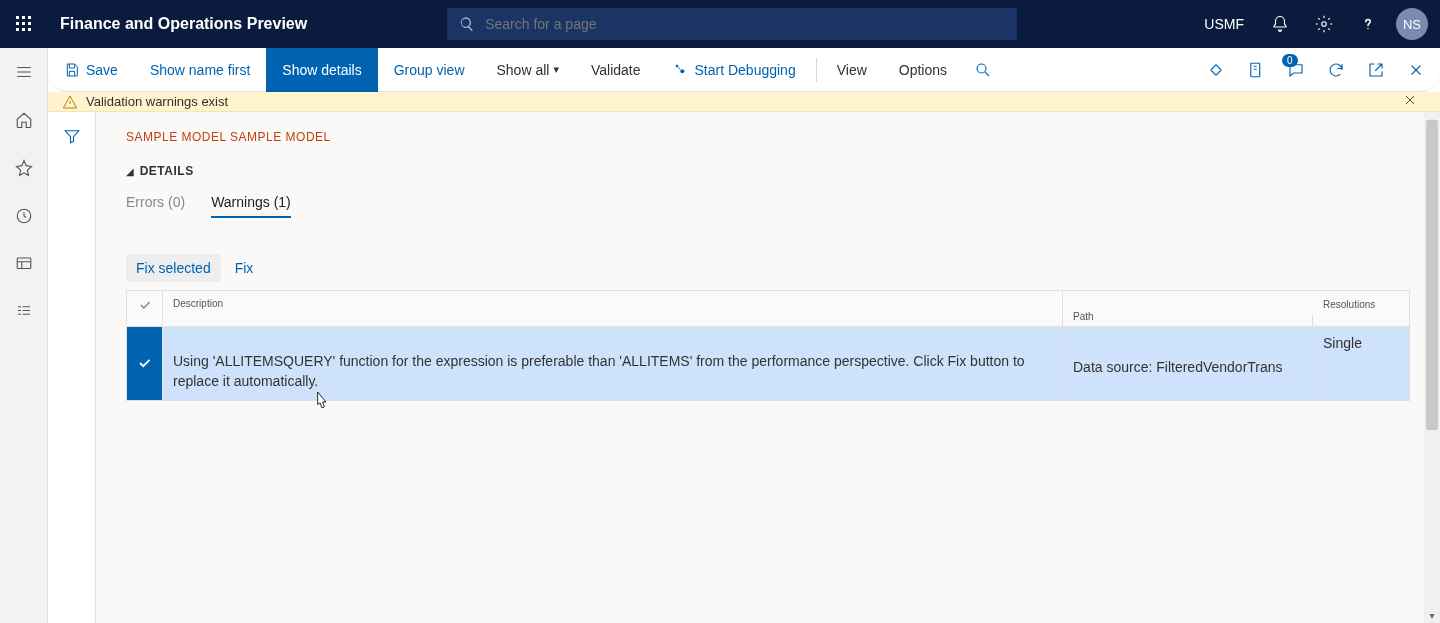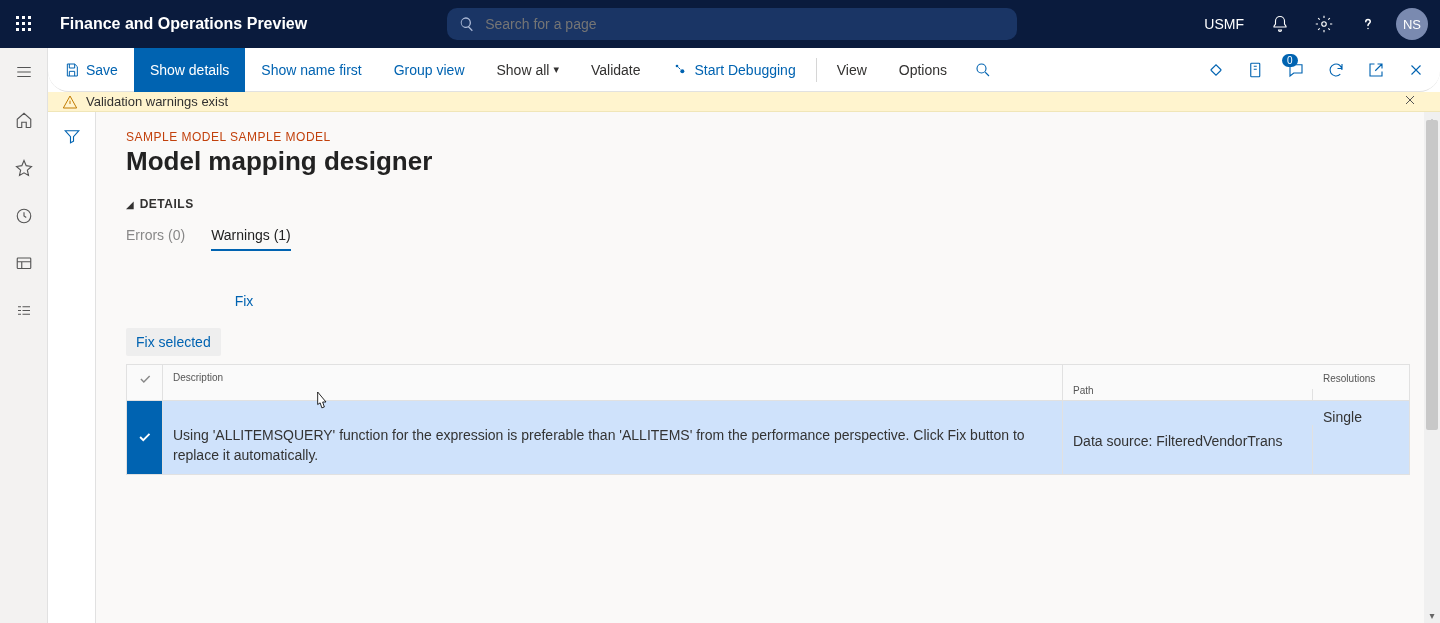--- a/index.html
+++ b/index.html
@@ -3,21 +3,21 @@
 <meta charset="utf-8">
 <style>
 * { box-sizing: border-box; margin: 0; padding: 0; font-family: "Segoe UI", Arial, sans-serif; }
 body { width: 1440px; height: 623px; overflow: hidden; background: #f3f2f1; }
 
 
 .top-header { height: 48px; background: #0a1b3d; display: flex; align-items: center; color: #fff; }
 .waffle { width: 48px; height: 48px; display: flex; align-items: center; justify-content: center; cursor: pointer; }
 .waffle svg { width: 16px; height: 16px; fill: #fff; }
 .app-title { font-size: 16px; font-weight: 600; padding-left: 12px; }
-.search-wrap { margin-left: 140px; width: 570px; height: 32px; background: #1a3565; border-radius: 10px; display: flex; align-items: center; padding: 2px 12px; }
+.search-wrap { margin-left: 140px; width: 570px; height: 32px; background: #1a3565; border-radius: 2px; display: flex; align-items: center; padding: 2px 12px; }
 .search-wrap svg { width: 16px; height: 16px; fill: #a9b7d4; margin-right: 10px; }
 .search-wrap input { background: transparent; border: none; outline: none; color: #a9b7d4; font-size: 14px; flex: 1; }
 .header-right { margin-left: auto; display: flex; align-items: center; height: 100%; }
 .company-code { font-size: 14px; padding: 0 14px; }
 .hicon { width: 44px; height: 48px; display: flex; align-items: center; justify-content: center; cursor: pointer; }
 .hicon svg { width: 18px; height: 18px; fill: #fff; stroke: #fff; }
 .avatar { width: 32px; height: 32px; border-radius: 50%; background: #7a8ab0; display: flex; align-items: center; justify-content: center; font-size: 13px; margin: 0 12px 0 6px; }
 
 
 .main-layout { display: flex; height: calc(623px - 48px); }
@@ -59,21 +59,21 @@
 .details-header { margin-top: 20px; display: flex; align-items: center; cursor: pointer; }
 .details-header .tri { font-size: 10px; color: #323130; margin-right: 6px; }
 .details-header .lbl { font-size: 12px; font-weight: 700; letter-spacing: 0.5px; color: #323130; }
 
 .tabs { margin-top: 16px; display: flex; gap: 26px; }
 .tab { font-size: 14px; color: #888; padding-bottom: 6px; cursor: pointer; }
 .tab.active { color: #222; font-weight: 400; border-bottom: 2px solid #0063b1; }
 
 .fix-row { margin-top: 36px; display: flex; gap: 4px; }
 .fix-btn { padding: 6px 10px; font-size: 14px; color: #0063b1; cursor: pointer; border-radius: 2px; }
-.fix-btn.hover { background: #eee; margin-top: 41px; }
+.fix-btn.hover { background: #eee; }
 
 
 .grid { margin-top: 8px; border: 1px solid #e1e1e1; background: #fff; }
 .grid-head { display: flex; height: 36px; background: #fafafa; border-bottom: 1px solid #e1e1e1; font-size: 10px; color: #555; }
 .grid-row { display: flex; font-size: 14px; color: #333; background: #cfe2fb; min-height: 54px; }
 .cell { padding: 8px 10px; display: flex; align-items: center; }
 .c-check { width: 36px; justify-content: center; border-right: 1px solid #e1e1e1; }
 .grid-row .c-check { background: #0063b1; }
 .grid-row .c-check svg { stroke: #fff; }
 .c-desc { flex: 1; border-right: 1px solid #e1e1e1; line-height: 1.45; align-items: flex-start; padding-top: 24px; }
@@ -175,22 +175,22 @@
   <div class="content-area">
 
     <div class="action-bar">
       <div class="ab-btn save blue">
         <svg viewBox="0 0 24 24">
             <path d="M5 3h11l4 4v14H5V3z"></path>
             <path d="M8 3v6h8V3M8 21v-7h8v7"></path>
           </svg>
         <span>Save</span>
       </div>
+      <div class="ab-btn blue">Show name first</div>
       <div class="ab-btn active">Show details</div>
-      <div class="ab-btn blue">Show name first</div>
       <div class="ab-btn blue">Group view</div>
       <div class="ab-btn">
         <span>Show all</span>
         <span class="chev">▾</span>
       </div>
       <div class="ab-btn">Validate</div>
       <div class="ab-btn debug blue">
         <svg viewBox="0 0 24 24">
             <circle cx="6" cy="6" r="2"></circle>
             <circle cx="14" cy="14" r="3"></circle>
@@ -258,21 +258,20 @@
       <div class="tool-strip">
         <div class="rail-icon">
             <svg viewBox="0 0 24 24">
               <path d="M3 5h18l-7 8v6l-4 2v-8L3 5z"></path>
             </svg>
           </div>
       </div>
 
       <div class="page-main">
         <div class="breadcrumb">SAMPLE MODEL SAMPLE MODEL</div>
-        <div class="page-title">Model mapping designer</div>
 
         <div class="details-header">
           <span class="tri">◢</span>
           <span class="lbl">DETAILS</span>
         </div>
 
         <div class="tabs">
           <div class="tab">Errors (0)</div>
           <div class="tab active">Warnings (1)</div>
         </div>

